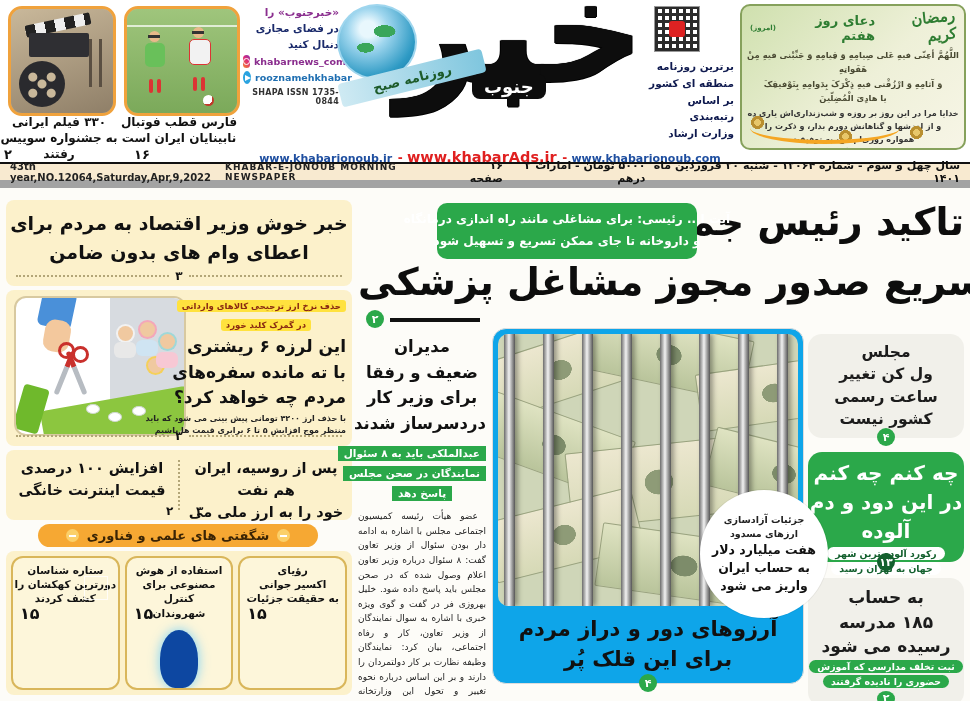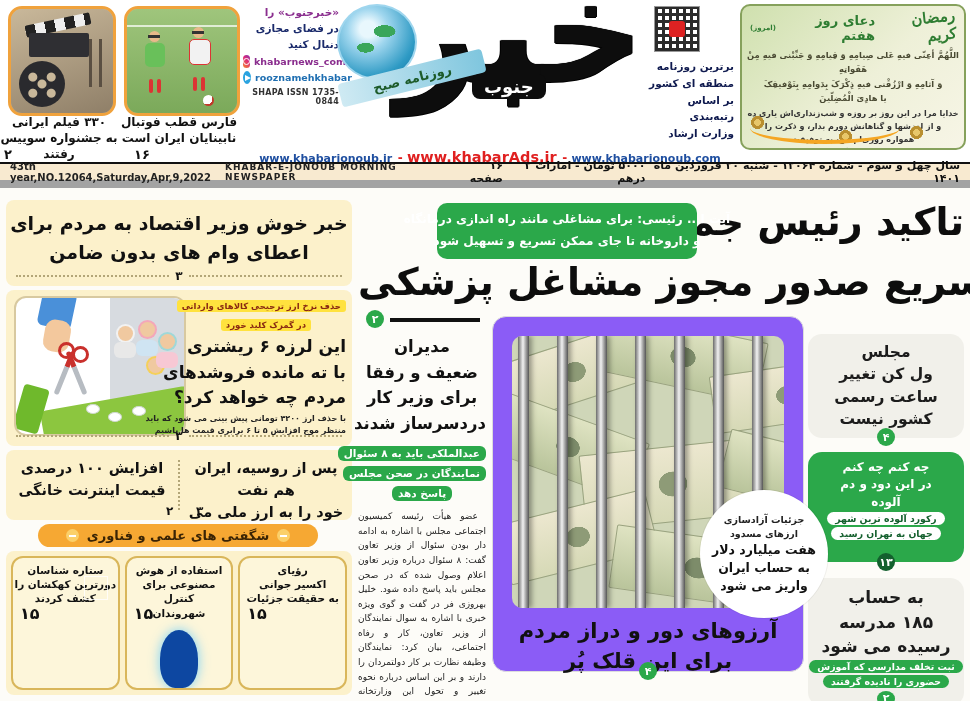--- a/index.html
+++ b/index.html
@@ -156,27 +156,27 @@
   .img-brain{background:radial-gradient(14px 10px at 35% 40%, rgba(255,255,255,.55) 0 60%, transparent 61%),
              radial-gradient(10px 8px at 62% 55%, rgba(255,255,255,.45) 0 60%, transparent 61%),
              radial-gradient(circle at 50% 60%, #cdeff3 0%, #56b8c9 45%, #1b7f96 100%);}
   .galaxybox{position:absolute;right:10px;top:18px;width:22px;height:22px;border:1px solid rgba(255,255,255,.8);}
 
   
   .midcol{position:absolute;left:358px;top:334px;width:128px;direction:rtl;}
   .mid-h{text-align:center;font-size:16.5px;font-weight:bold;color:#111;line-height:1.55;white-space:nowrap;}
   .mid-green{text-align:center;margin-top:6px;}
   .mid-green span{display:inline-block;background:#2ba84a;color:#fff;font-size:10.5px;font-weight:bold;
-                  padding:1.5px 6px;border-radius:6px;margin:1.5px 0;white-space:nowrap;}
+                  padding:1.5px 6px;border-radius:0;margin:1.5px 0;white-space:nowrap;}
   .mid-body{margin-top:7px;font-size:9px;color:#222;text-align:justify;line-height:1.62;height:196px;overflow:hidden;}
   .mid-body p{margin:0 0 2px 0;text-indent:8px;}
 
   
-  .photocard{position:absolute;left:492px;top:316px;width:312px;height:356px;background:#8b5cf6;border:1.5px solid #ddd;
-             border-radius:14px;box-sizing:border-box;padding:19px;}
+  .photocard{position:absolute;left:492px;top:328px;width:312px;height:356px;background:#0ea5e9;border:1.5px solid #ddd;
+             border-radius:14px;box-sizing:border-box;padding:5px;}
   .money{position:relative;width:100%;height:272px;border-radius:10px;overflow:hidden;background:#cfd6b8;}
   .bill{position:absolute;border:1px solid #9aa37f;border-radius:2px;
         background:radial-gradient(ellipse 26% 55% at 50% 50%, #8e9b77 0 30%, transparent 31%),linear-gradient(#ece7cf,#d6d9b6);}
   .bill.g{background:radial-gradient(ellipse 26% 55% at 50% 50%, #7d8c6a 0 30%, transparent 31%),linear-gradient(#dfe3c2,#b9c49b);}
   .bar{position:absolute;top:0;bottom:0;width:11px;z-index:3;
        background:linear-gradient(90deg,#6b6b6b,#f2f2f2 45%,#9a9a9a 75%,#555);box-shadow:3px 0 5px rgba(0,0,0,.35);}
   .bubble{position:absolute;left:700px;top:490px;width:128px;height:128px;background:#fff;border-radius:50%;z-index:6;
           display:flex;flex-direction:column;align-items:center;justify-content:center;direction:rtl;text-align:center;
           box-shadow:0 0 0 1px rgba(0,0,0,.05);}
   .bubble .s{font-size:9.5px;font-weight:bold;color:#222;line-height:1.45;}
@@ -184,21 +184,21 @@
   .photocap{text-align:center;direction:rtl;font-size:21px;font-weight:bold;color:#111;line-height:1.45;margin-top:8px;}
   .capbadge{position:absolute;left:50%;bottom:-9px;transform:translateX(-50%);}
 
   
   .rightcol{position:absolute;left:808px;top:334px;width:156px;}
   .rcard{position:relative;border-radius:14px;display:flex;flex-direction:column;align-items:center;
          direction:rtl;text-align:center;box-sizing:border-box;}
   .rcard.gray{background:#f1f0ea;color:#1c1c1c;}
   .rcard.green{background:#2ba84a;color:#fff;}
   .rc-lines{font-size:15.5px;font-weight:bold;line-height:1.45;padding-top:7px;white-space:nowrap;}
-  .rcard.green .rc-lines{font-size:12px;}
+  .rcard.green .rc-lines{font-size:20px;}
   .pill{display:inline-block;font-size:9.3px;font-weight:bold;border-radius:8px;padding:1px 8px;margin:1px 0;white-space:nowrap;}
   .pill.w{background:#fff;color:#14602e;}
   .pill.g{background:#2ba84a;color:#fff;}
 </style>
 </head>
 <body>
 
 <div class="page">
 
   <div class="header">
@@ -359,21 +359,21 @@
       <div class="c-scarf" style="left:130px;top:58px;background:#f5d05a;"></div>
       <div class="c-head" style="left:132px;top:60px;"></div>
       <div class="c-body" style="left:98px;top:44px;background:#e8e8e8;"></div>
       <div class="c-body" style="left:120px;top:42px;background:#cfe4f2;"></div>
       <div class="c-body" style="left:140px;top:54px;background:#f7c8d4;"></div>
     </div>
     <div class="abs rtl ctr" style="left:180px;top:4px;width:160px;">
       <div><span class="kickline">حذف نرخ ارز ترجیحی کالاهای وارداتی</span></div>
       <div><span class="kickline">در گمرک کلید خورد</span></div>
       <div class="quake-h" style="margin-top:2px;">این لرزه ۶ ریشتری</div>
-      <div class="quake-h">با ته مانده فروشد‌های</div>
+      <div class="quake-h">با ته مانده سفره‌های</div>
       <div class="quake-h">مردم چه خواهد کرد؟</div>
       <div class="quake-sub" style="margin-top:2px;">با حذف ارز ۴۲۰۰ تومانی پیش بینی می شود که باید</div>
       <div class="quake-sub">منتظر موج افزایش ۵ تا ۶ برابری قیمت ها باشیم</div>
     </div>
     <div class="dotrow">
       <div class="dl"></div>
         <span class="n">۳</span>
         <div class="dl"></div>
     </div>
   </div>

